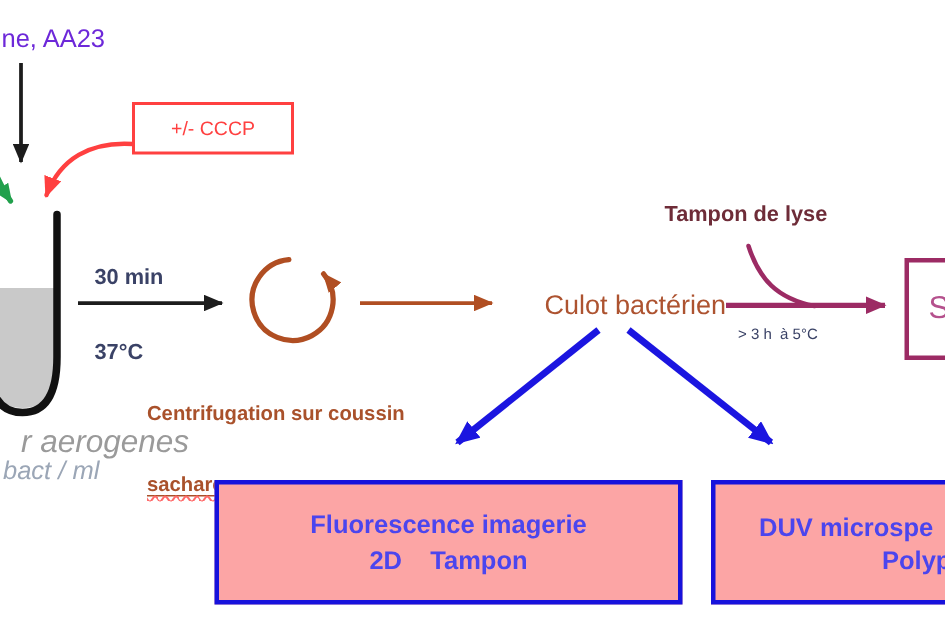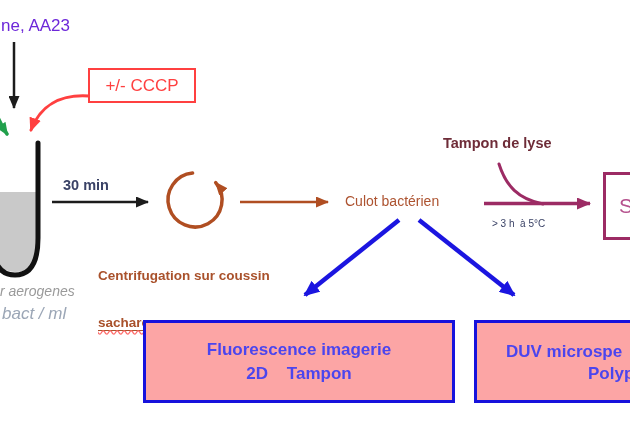--- a/index.html
+++ b/index.html
@@ -6,41 +6,41 @@
   #canvas{
     position:relative;width:630px;height:426px;background:#ffffff;
     overflow:hidden;font-family:"Liberation Sans",sans-serif;
   }
   #arrow-layer{position:absolute;left:0;top:0;width:630px;height:426px;}
   .txt{position:absolute;white-space:pre;line-height:1.15;}
   .reagent{left:1px;top:16px;font-size:17px;color:#6d28d9;}
   .cccp-box{
     position:absolute;left:88px;top:68px;width:104px;height:31px;
     border:2px solid #ff4040;display:flex;align-items:center;justify-content:center;
-    color:#ff4040;font-size:17px;background:#fff;
+    color:#ff4040;font-size:13px;background:#fff;
   }
   .incubation{left:63px;top:144px;width:80px;text-align:left;
     font-size:14.5px;font-weight:700;color:#3a4266;}
   .centrif-caption{left:98px;top:237px;width:200px;text-align:left;
     font-size:13.5px;font-weight:700;color:#a9512b;}
   .misspell{
     border-bottom:1px solid #a9512b;
     text-decoration-line:underline;text-decoration-style:wavy;
     text-decoration-color:#ff6a6a;text-underline-offset:3px;
   }
-  .pellet{left:345px;top:193px;font-size:14px;color:#ad5330;}
+  .pellet{left:363px;top:193px;font-size:18px;color:#ad5330;}
   .tampon{left:443px;top:135px;font-size:14.5px;font-weight:700;color:#6e2c38;text-align:right;}
   .lysis-cond{left:492px;top:218px;font-size:10px;font-weight:400;color:#3a4266;}
   .sonic-box{
     position:absolute;left:603px;top:172px;width:60px;height:62px;
     border:3px solid #9c2b64;background:#fff;
     display:flex;align-items:center;color:#b5518d;font-size:21px;
   }
   .sonic-box span{padding-left:13px;}
-  .tube-cap1{left:0px;top:283px;font-size:14px;font-style:italic;color:#9a9a9a;}
+  .tube-cap1{left:0px;top:283px;font-size:21px;font-style:italic;color:#9a9a9a;padding-left:14px;}
   .tube-cap2{left:2px;top:304px;font-size:17px;color:#9ba6b6;font-style:italic;}
   .out-box{
     position:absolute;top:320px;height:83px;border:3px solid #1712dc;background:#fca5a5;
     box-sizing:border-box;
   }
   .fluo-box{left:143px;width:312px;display:flex;flex-direction:column;
     justify-content:center;align-items:center;gap:4px;}
   .out-box .line{font-size:17px;font-weight:700;color:#4b45ee;white-space:pre;}
   .duv-box{left:474px;width:170px;}
   .duv-l1{position:absolute;left:29px;top:19px;}
@@ -92,20 +92,21 @@
   </svg>
 
   <div class="txt reagent">ne, AA23</div>
 
   <div class="cccp-box">
     <span>+/- CCCP</span>
   </div>
 
   <div class="txt incubation">
     <div>30 min</div>
+    <div>37°C</div>
   </div>
 
   <div class="txt centrif-caption">
     <div>Centrifugation sur coussin</div>
     <div><span class="misspell">sacharose</span></div>
   </div>
 
   <div class="txt pellet">Culot bactérien</div>
 
   <div class="txt tampon">Tampon de lyse</div>

